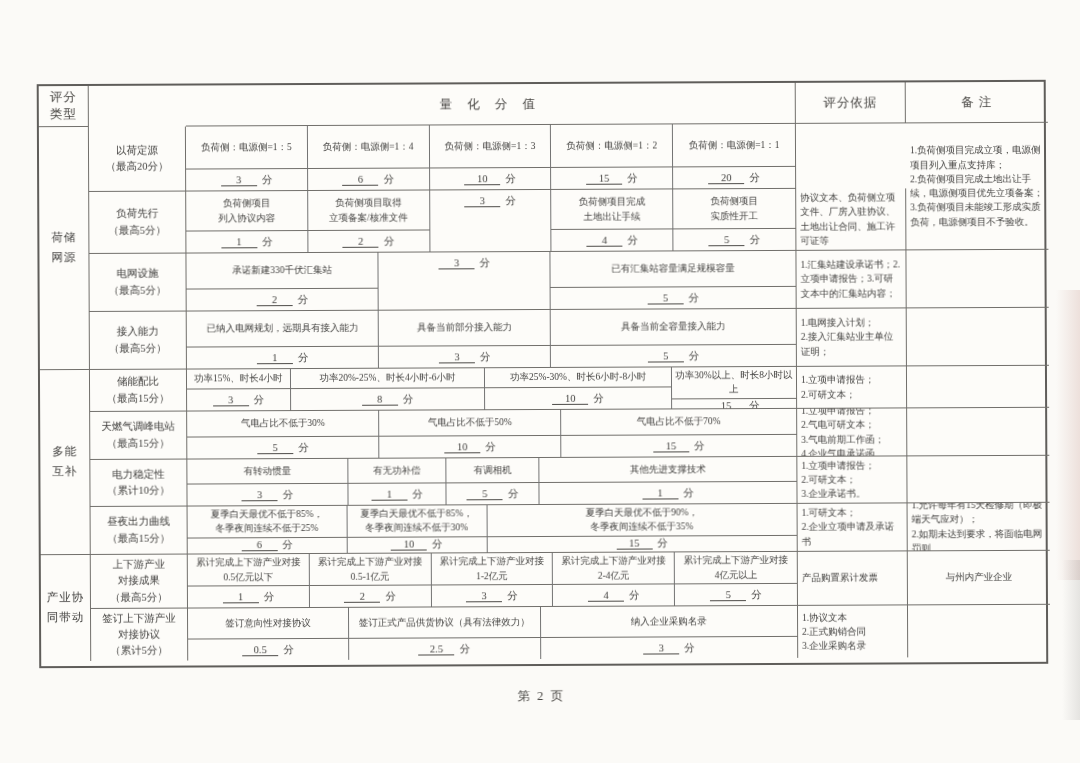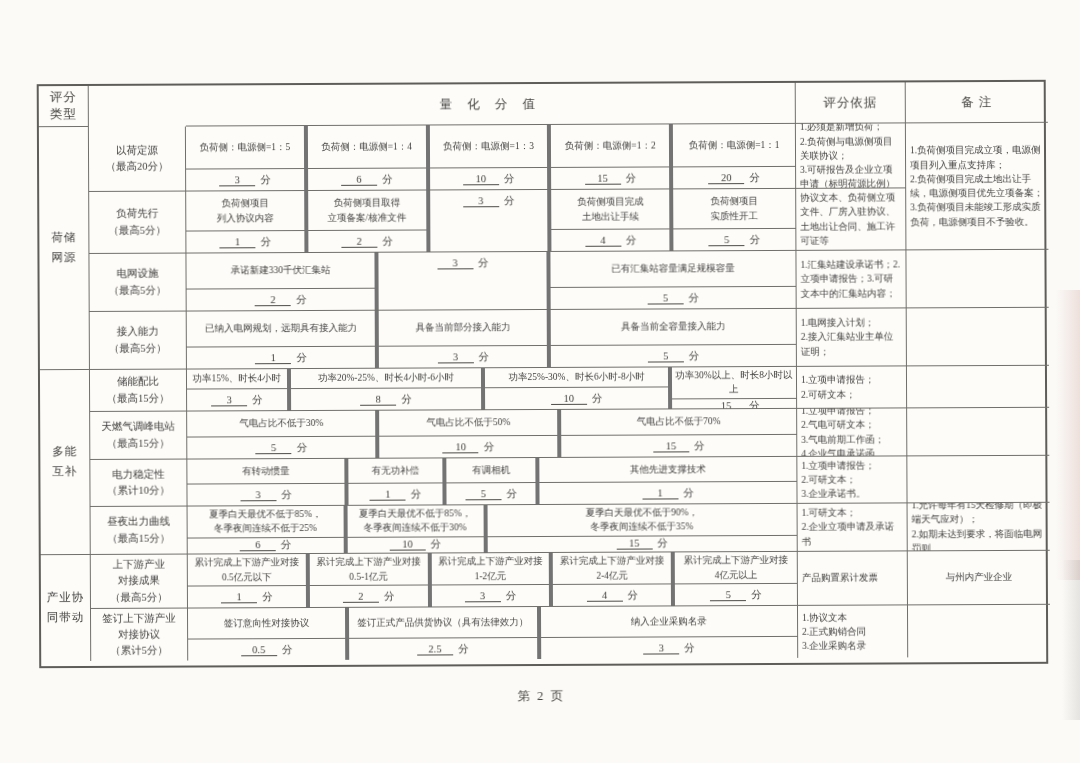--- a/index.html
+++ b/index.html
@@ -32,21 +32,21 @@
     text-align:center;
     white-space:pre-line;
     overflow:hidden;
   }
   .cell.last{ border-right:none; }
   .cell.bot{ border-bottom:none; }
   .hcell{ font-size:12.5px; letter-spacing:1px; color:#454340; }
   .cat{ font-size:11.5px; line-height:1.7; letter-spacing:1px; }
   .ind{ font-size:10.5px; line-height:1.55; padding:2px; }
   .quant{ flex-direction:row; align-items:stretch; white-space:normal; padding:0; }
-  .qc{ display:flex; flex-direction:column; border-right:4px solid #737373; }
+  .qc{ display:flex; flex-direction:column; border-right:1px solid #737373; }
   .qc.qlast{ border-right:none; }
   .qt{
     flex:1; border-bottom:1px solid #716f6b;
     display:flex; align-items:center; justify-content:center;
     font-size:9.5px; line-height:1.5; padding:1px 3px;
     white-space:pre-line; text-align:center;
   }
   .qs{ height:21px; display:flex; align-items:center; justify-content:center; font-size:10.5px; }
   .num{ display:inline-block; min-width:36px; text-align:center; border-bottom:1px solid #4c4a47; padding:0 3px; }
   .unit{ margin-left:5px; }
@@ -412,23 +412,20 @@
         </div>
       <div class="qc qlast" style="width:42.1%">
           <div class="qt">纳入企业采购名录</div>
           <div class="qs">
             <span class="num">3</span>
             <span class="unit">分</span>
           </div>
         </div>
     </div>
 
-    <div class="cell basis" style="grid-row:2;grid-column:4">1.必须是新增负荷；
-2.负荷侧与电源侧项目关联协议；
-3.可研报告及企业立项申请（标明荷源比例）</div>
     <div class="cell basis" style="grid-row:3;grid-column:4">协议文本、负荷侧立项文件、厂房入驻协议、土地出让合同、施工许可证等</div>
     <div class="cell basis" style="grid-row:4;grid-column:4">1.汇集站建设承诺书；2.立项申请报告；3.可研文本中的汇集站内容；</div>
     <div class="cell basis" style="grid-row:5;grid-column:4">1.电网接入计划；
 2.接入汇集站业主单位证明；</div>
     <div class="cell basis" style="grid-row:6;grid-column:4">1.立项申请报告；
 2.可研文本；</div>
     <div class="cell basis" style="grid-row:7;grid-column:4">1.立项申请报告；
 2.气电可研文本；
 3.气电前期工作函；
 4.企业气电承诺函。</div>

